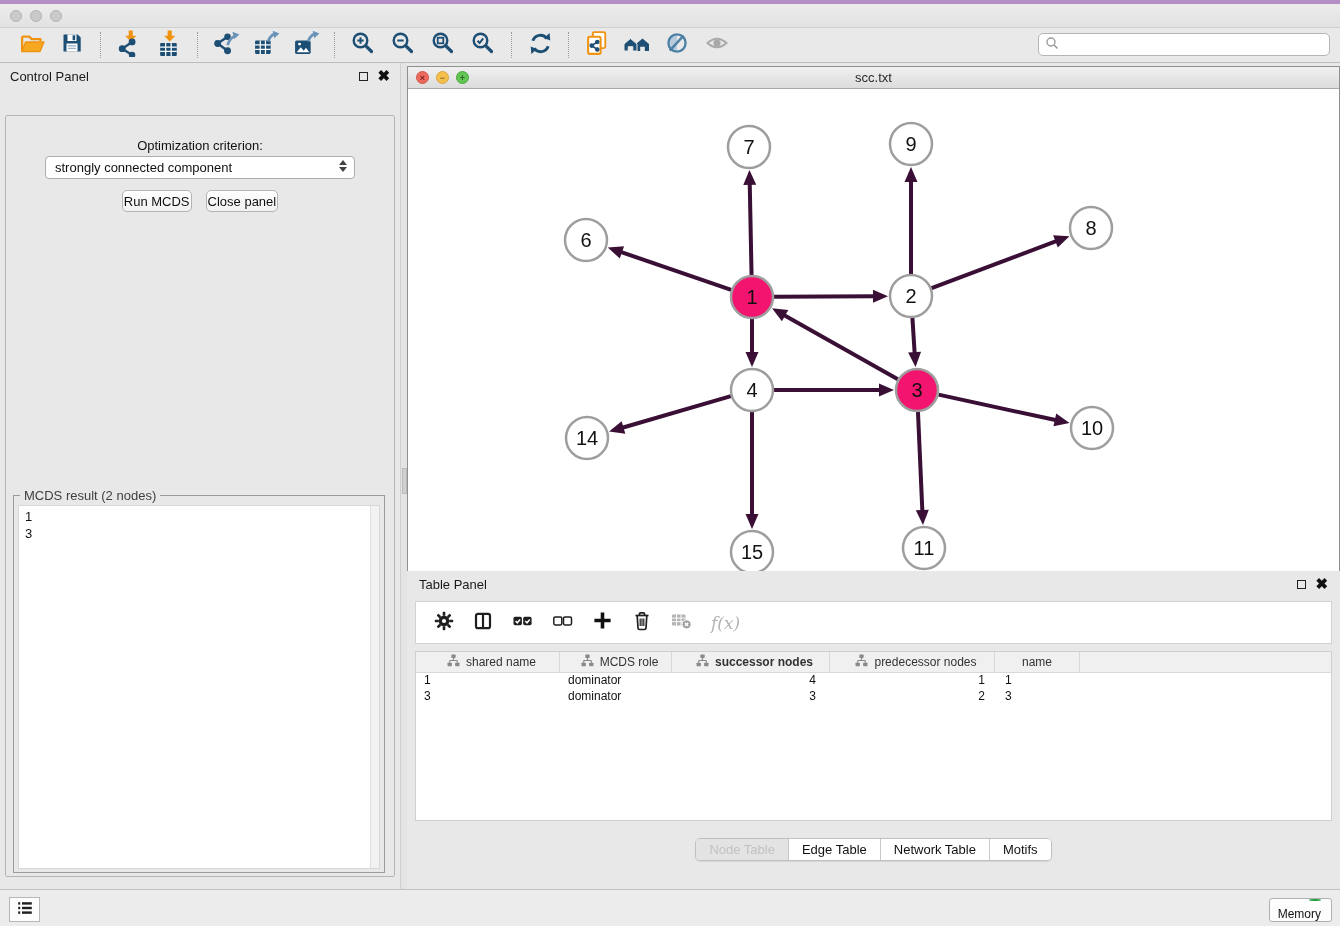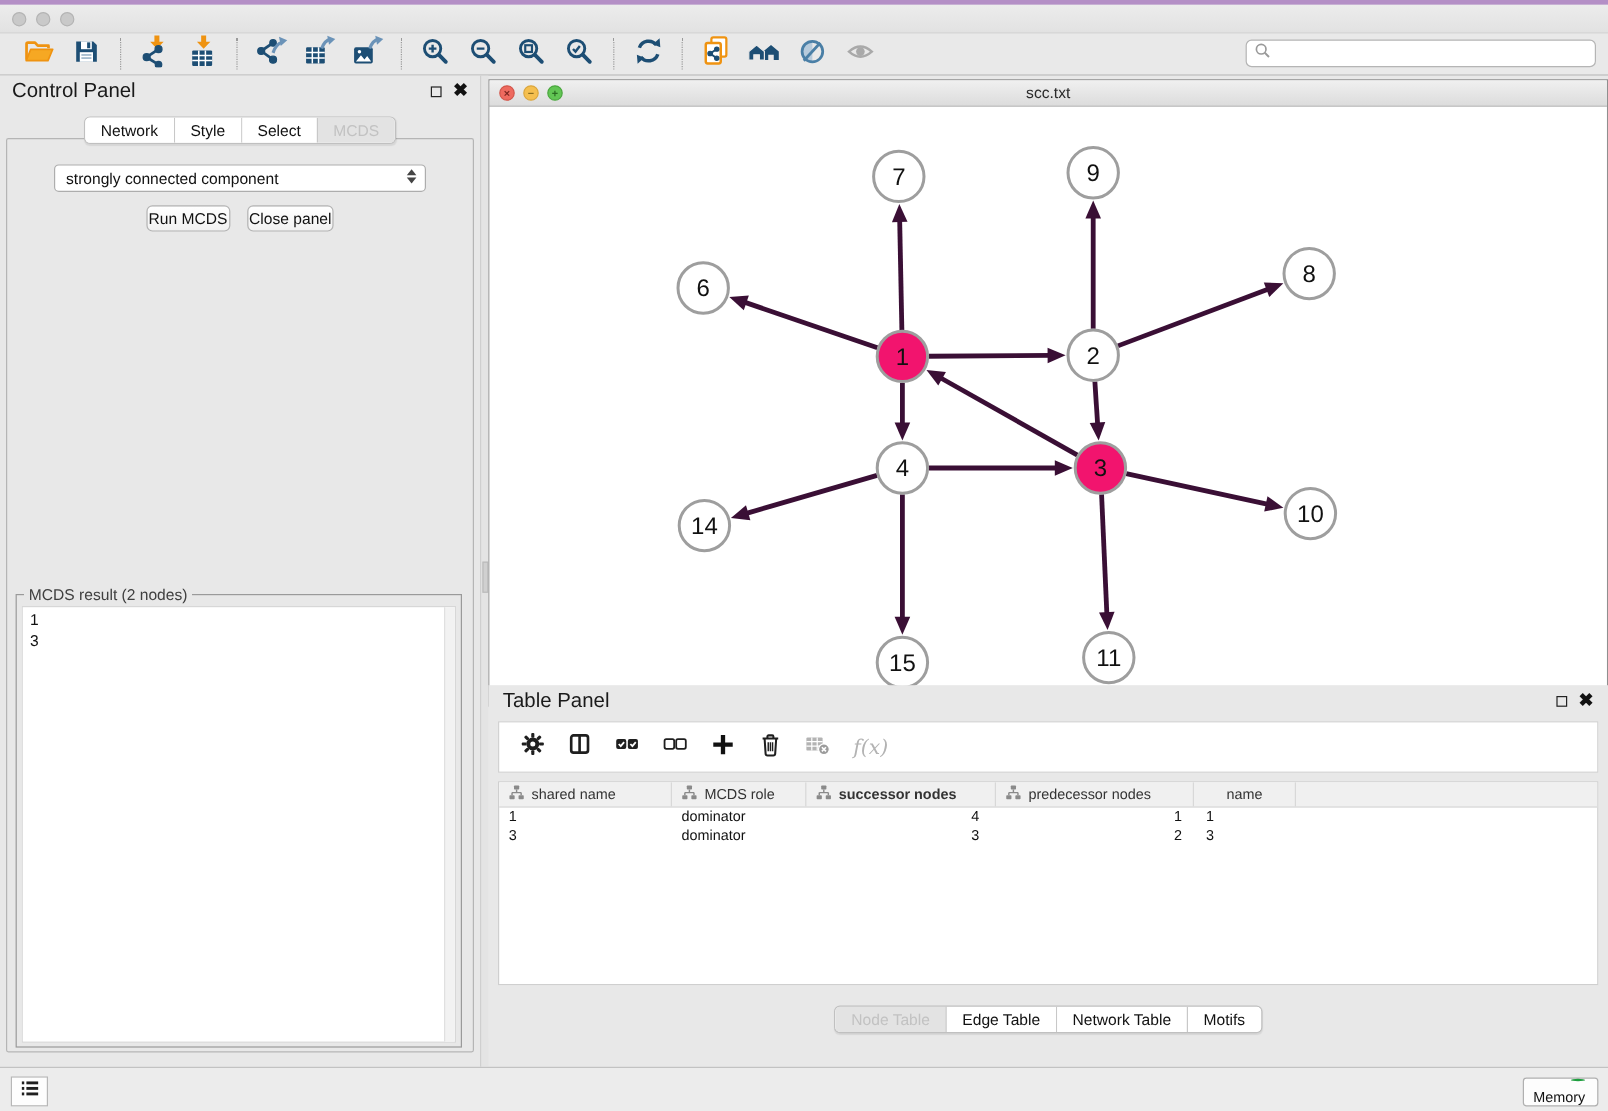--- a/index.html
+++ b/index.html
@@ -33,32 +33,32 @@
   .net-tl { width:13px; height:13px; border-radius:50%; font-size:9px; font-weight:bold; display:flex; align-items:center; justify-content:center; margin-left:7px; }
   .net-tl.red { background:#ee6a5f; border:1px solid #d3554a; color:#7d2620; margin-left:8px; }
   .net-tl.yellow { background:#f5bf4f; border:1px solid #dba63d; color:#8a6d1f; }
   .net-tl.green { background:#62c554; border:1px solid #4aa73e; color:#2b6b22; }
   .net-title { position:absolute; left:0; right:0; text-align:center; font-size:13px; color:#2a2a2a; }
   .net-canvas { position:absolute; left:0; top:22px; width:931px; height:500px; background:#fff; }
   .h-split-handle { position:absolute; left:859px; top:586px; width:14px; height:6px; background:#d0d0d0; border:1px solid #bbb; }
 
   
   .cp-header { position:absolute; left:0; top:0; width:100%; height:26px; display:flex; align-items:center; padding:0 10px; }
-  .cp-title { font-size:17px; color:#1a1a1a; }
+  .cp-title { font-size:13px; color:#1a1a1a; }
   .panel-ctl { margin-left:auto; display:flex; align-items:center; gap:9px; }
   .float-box { width:9px; height:9px; border:1.6px solid #222; }
   .close-x { font-size:15px; font-weight:bold; color:#111; line-height:10px; }
   .seg-wrap { position:absolute; top:34px; left:0; width:100%; display:flex; justify-content:center; z-index:3; }
   .seg-group { display:inline-flex; border:1px solid #c0c0c0; border-radius:5px; overflow:hidden; background:#fff; box-shadow:0 1px 1px rgba(0,0,0,.08); }
   .seg { padding:3px 13px; font-size:13px; color:#111; background:#fff; border-right:1px solid #c8c8c8; white-space:nowrap; }
   .seg:last-child { border-right:none; }
   .seg-active { background:#e3e3e3; color:#c2c2c2; }
   .cp-body { position:absolute; left:5px; right:5px; top:52px; height:762px; border:1px solid #b5b5b5; border-radius:2px; background:#e8e8e8; }
   .opt-label { margin-top:22px; text-align:center; font-size:13px; color:#111; }
-  .combo { width:310px; height:23px; margin:21px auto 0 auto; background:#fff; border:1px solid #adadad; border-radius:4px;
+  .combo { width:310px; height:23px; margin:3px auto 0 auto; background:#fff; border:1px solid #adadad; border-radius:4px;
     display:flex; align-items:center; font-size:13px; color:#111; padding-left:9px; position:relative; }
   .combo-arrows { position:absolute; right:7px; top:3px; display:flex; flex-direction:column; gap:2px; }
   .combo-arrows i { width:0; height:0; border-left:4px solid transparent; border-right:4px solid transparent; display:block; }
   .combo-arrows .up { border-bottom:5px solid #444; }
   .combo-arrows .dn { border-top:5px solid #444; }
   .btn-row { display:flex; justify-content:center; gap:14px; margin-top:11px; }
   .mac-btn { height:22px; padding:0 1px; font-size:13px; color:#111; background:linear-gradient(#ffffff,#f1f1f1);
     border:1px solid #b4b4b4; border-radius:5px; display:flex; align-items:center; }
   .result-box { position:absolute; left:7px; width:372px; top:379px; height:378px; border:1px solid #9a9a9a; }
   .result-legend { position:absolute; top:-8px; left:6px; background:#e8e8e8; padding:0 4px; font-size:13px; color:#404040; }
@@ -69,21 +69,21 @@
   
   .table-panel { position:absolute; left:407px; top:571px; width:933px; height:294px; background:#e8e8e8; }
   .tp-header { position:absolute; left:0; top:0; width:100%; height:26px; display:flex; align-items:center; padding:0 12px; }
   .tp-toolbar { position:absolute; left:8px; right:8px; top:30px; height:43px; background:#fff; border:1px solid #d2d2d2;
     display:flex; align-items:center; gap:19px; padding-left:18px; }
   .tp-tool { display:flex; align-items:center; justify-content:center; }
   .fx-label { font-family:"DejaVu Serif", serif; font-style:italic; font-size:17px; color:#b3b3b3; }
   .table-wrap { position:absolute; left:8px; right:8px; top:80px; height:170px; background:#fff; border:1px solid #cfcfcf; }
   .thead { display:flex; height:21px; background:#f0f0f0; border-bottom:1px solid #d8d8d8; }
   .th { display:flex; align-items:center; gap:6px; padding-left:8px; font-size:12px; color:#333;
-    border-right:1px solid #d8d8d8; overflow:hidden; white-space:nowrap; }
+    border-right:1px solid #d8d8d8; overflow:hidden; white-space:nowrap;justify-content:center; }
   .th.center { justify-content:center; padding-left:0; }
   .trow { display:flex; height:16px; font-size:12px; color:#111; }
   .td { overflow:hidden; white-space:nowrap; }
   .bottom-tabs { position:absolute; left:0; right:0; bottom:4px; display:flex; justify-content:center; }
 
   
   .status-bar { position:absolute; left:0; top:889px; width:100%; height:37px; background:#ececec; border-top:1px solid #c2c2c2; }
   .list-btn { position:absolute; left:9px; top:7px; width:31px; height:25px; background:#fdfdfd; border:1px solid #b7b7b7; display:flex; align-items:center; justify-content:center; }
   .memory-btn { position:absolute; right:8px; top:8px; height:24px; padding:0 10px 0 8px; background:#fdfdfd; border:1px solid #b0b0b0; border-radius:3px;
     display:flex; align-items:flex-end; gap:6px; font-size:12px; color:#111;flex-direction:column; }
@@ -266,29 +266,22 @@
 </div>
 
 <div class="control-panel">
   <div class="cp-header">
     <span class="cp-title">Control Panel</span>
     <span class="panel-ctl">
       <span class="float-box"></span>
       <span class="close-x">✖</span>
     </span>
   </div>
-  <div class="seg-wrap">
-      <div class="seg-group" id="cp-tabs">
-        <div class="seg">Network</div>
-        <div class="seg">Style</div>
-        <div class="seg">Select</div>
-        <div class="seg seg-active">MCDS</div>
-      </div>
-    </div>
   <div class="cp-body">
+    <div class="opt-label">Optimization criterion:</div>
     <div class="combo">
       <span>strongly connected component</span>
       <span class="combo-arrows">
           <i class="up"></i>
           <i class="dn"></i>
         </span>
     </div>
     <div class="btn-row">
       <div class="mac-btn">Run MCDS</div>
       <div class="mac-btn">Close panel</div>

